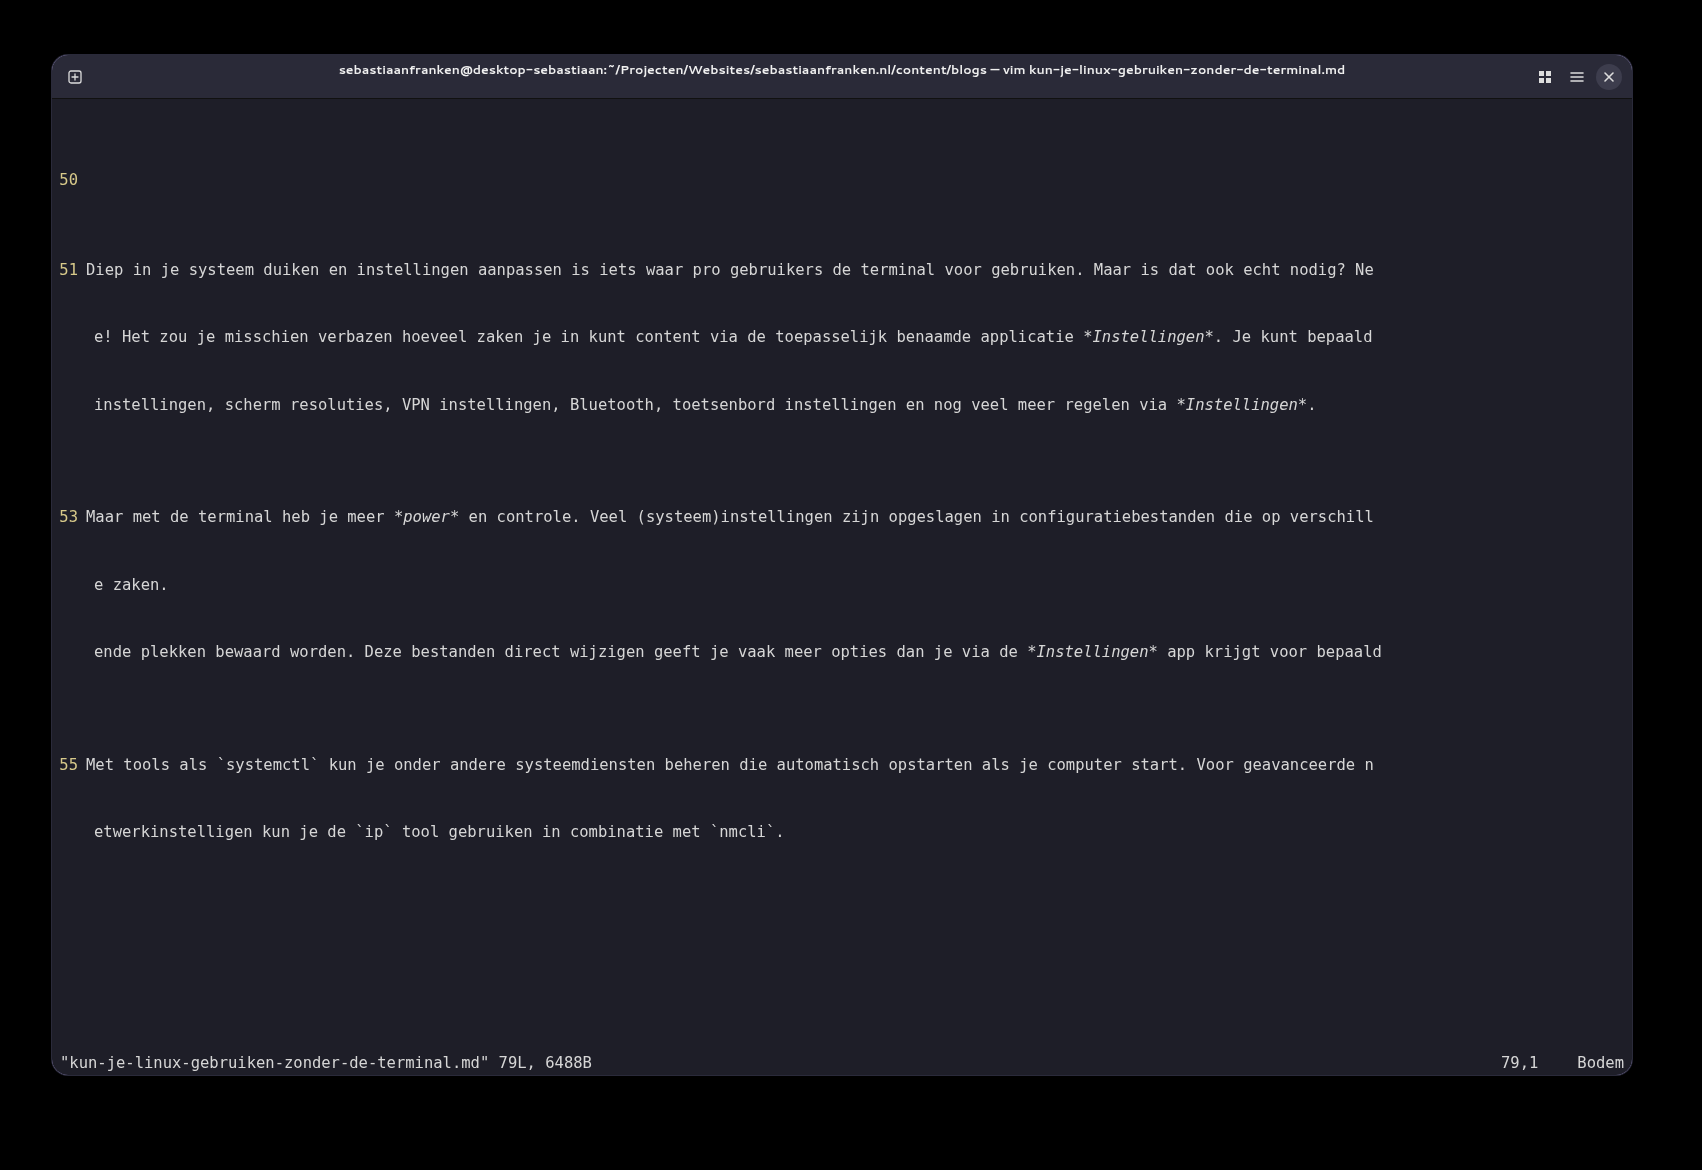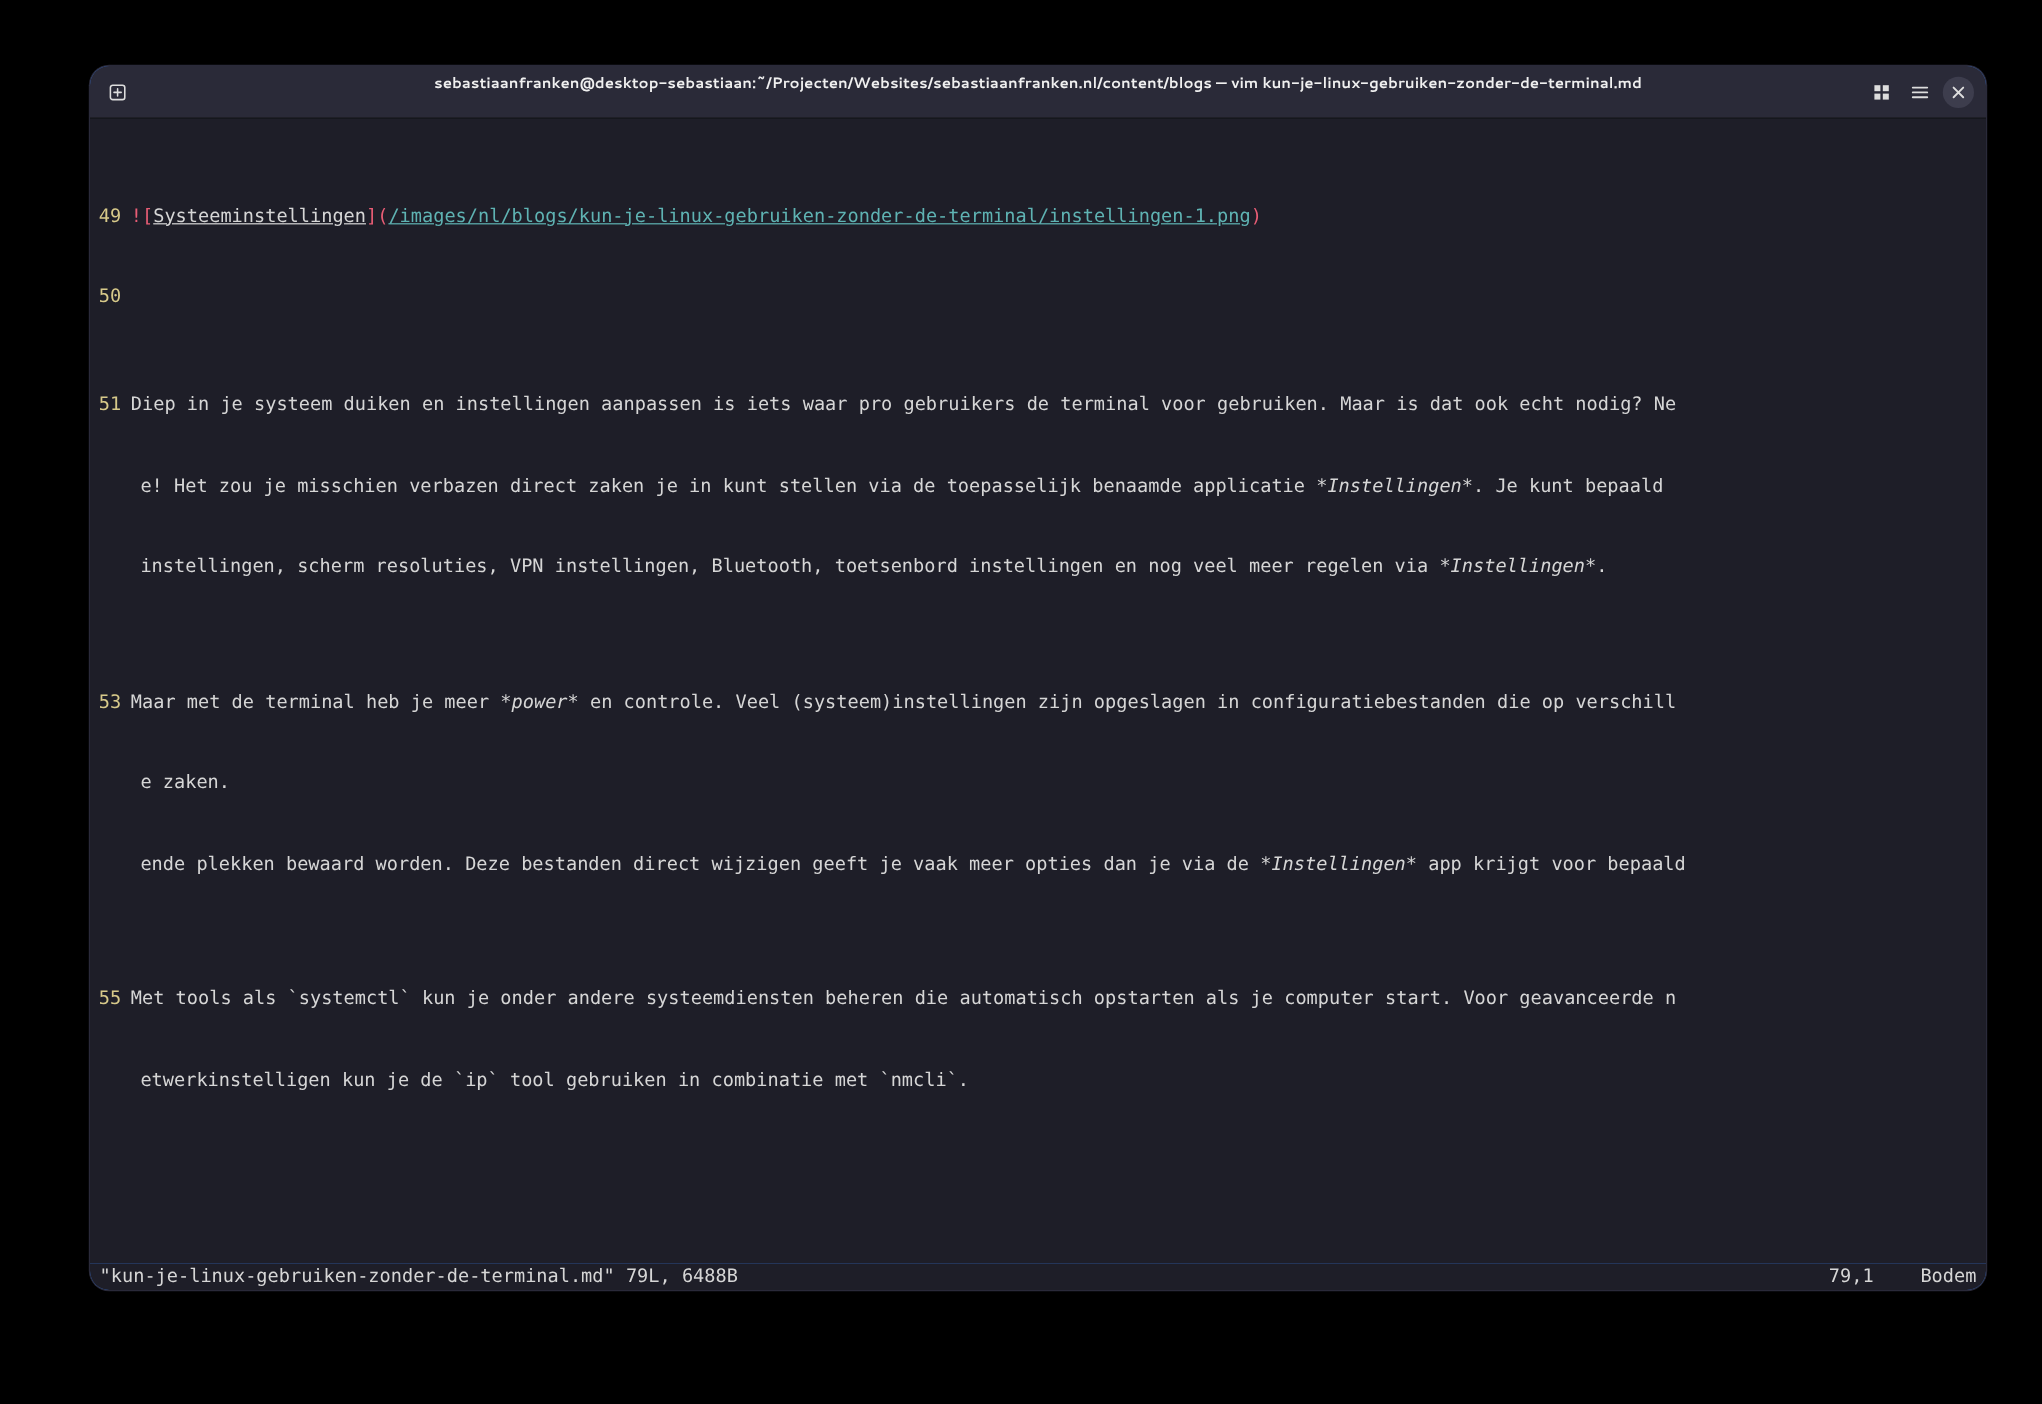--- a/index.html
+++ b/index.html
@@ -7,25 +7,25 @@
     background: #000;
     font-family: 'DejaVu Sans Mono', 'Menlo', 'Consolas', monospace;
     font-size: 15px;
     color: #d0d0d0;
     width: 1702px;
     height: 1170px;
     overflow: hidden;
   }
   .frame {
     position: absolute;
-    left: 75px;
+    left: 52px;
     top: 55px;
     width: 1580px;
     height: 1020px;
-    background: #3b82f6;
+    background: #c4b5fd;
     border-radius: 16px;
     overflow: hidden;
     display: flex;
     flex-direction: column;
     box-shadow: 0 0 0 1px #2a2a3a;
   }
   .titlebar {
     background: #2a2a38;
     height: 44px;
     display: flex;
@@ -160,25 +160,24 @@
       <div class="tb-round close">
         <svg width="12" height="12" viewBox="0 0 12 12">
           <path d="M2 2l8 8M10 2l-8 8" stroke="#ddd" stroke-width="1.6" stroke-linecap="round"></path>
         </svg>
       </div>
     </div>
   </div>
 
   <div class="editor">
 
-    <div class="line"><span class="ln">49</span><span class="txt"><span class="lnk-b">![</span><span class="lnk-t">Systeeminstellingen</span><span class="lnk-b">]</span><span class="paren">(</span><span class="url">/images/nl/blogs/kun-je-linux-gebruiken-zonder-de-terminal/instellingen-1.png</span><span class="paren">)</span></span></div>
     <div class="line"><span class="ln">50</span><span class="txt"></span></div>
 
     <div class="line"><span class="ln">51</span><span class="txt">Diep in je systeem duiken en instellingen aanpassen is iets waar pro gebruikers de terminal voor gebruiken. Maar is dat ook echt nodig? Ne</span></div>
-    <div class="cont"><span>e! Het zou je misschien verbazen direct zaken je in kunt stellen via de toepasselijk benaamde applicatie *</span><span class="ital">Instellingen</span><span>*. Je kunt bepaald </span></div>
+    <div class="cont"><span>e! Het zou je misschien verbazen hoeveel zaken je in kunt content via de toepasselijk benaamde applicatie *</span><span class="ital">Instellingen</span><span>*. Je kunt bepaald </span></div>
     <div class="cont"><span>instellingen, scherm resoluties, VPN instellingen, Bluetooth, toetsenbord instellingen en nog veel meer regelen via *</span><span class="ital">Instellingen</span><span>*.</span></div>
 
 
     <div class="line"><span class="ln">53</span><span class="txt"><span>Maar met de terminal heb je meer *</span><span class="ital">power</span><span>* en controle. Veel (systeem)instellingen zijn opgeslagen in configuratiebestanden die op verschill</span></span></div>
     <div class="cont">e zaken.</div>
     <div class="cont"><span>ende plekken bewaard worden. Deze bestanden direct wijzigen geeft je vaak meer opties dan je via de *</span><span class="ital">Instellingen</span><span>* app krijgt voor bepaald</span></div>
 
 
     <div class="line"><span class="ln">55</span><span class="txt">Met tools als `systemctl` kun je onder andere systeemdiensten beheren die automatisch opstarten als je computer start. Voor geavanceerde n</span></div>
     <div class="cont">etwerkinstelligen kun je de `ip` tool gebruiken in combinatie met `nmcli`.</div>

